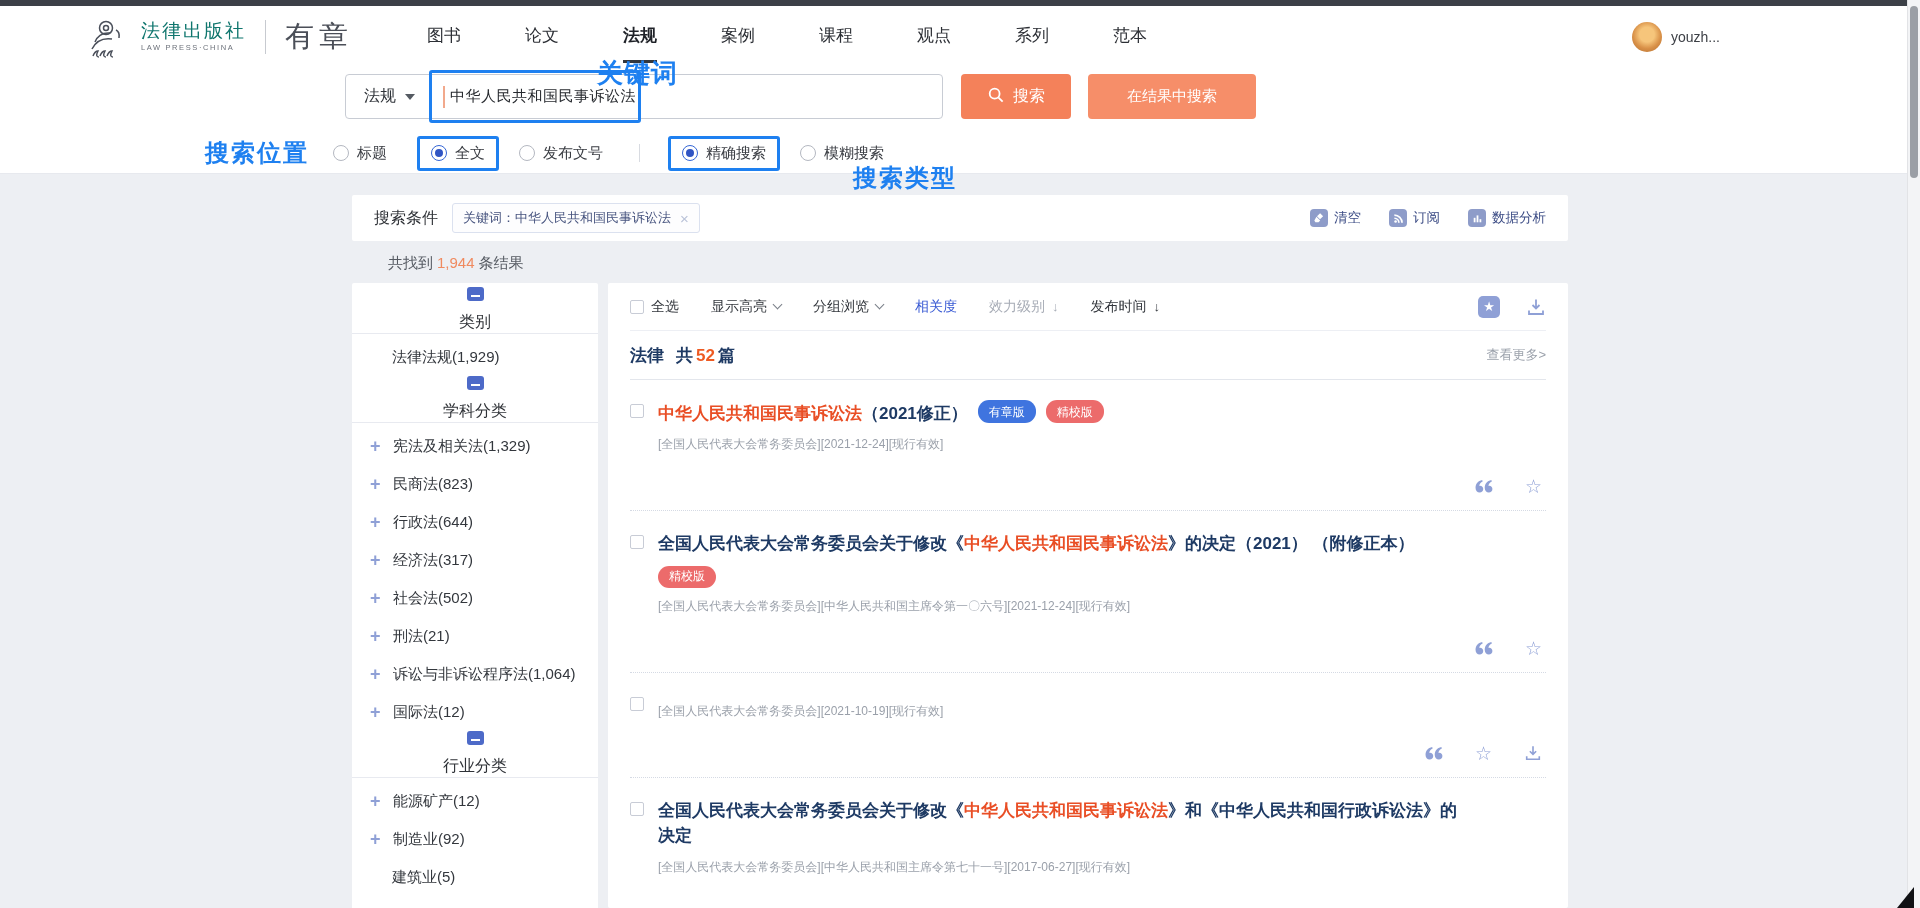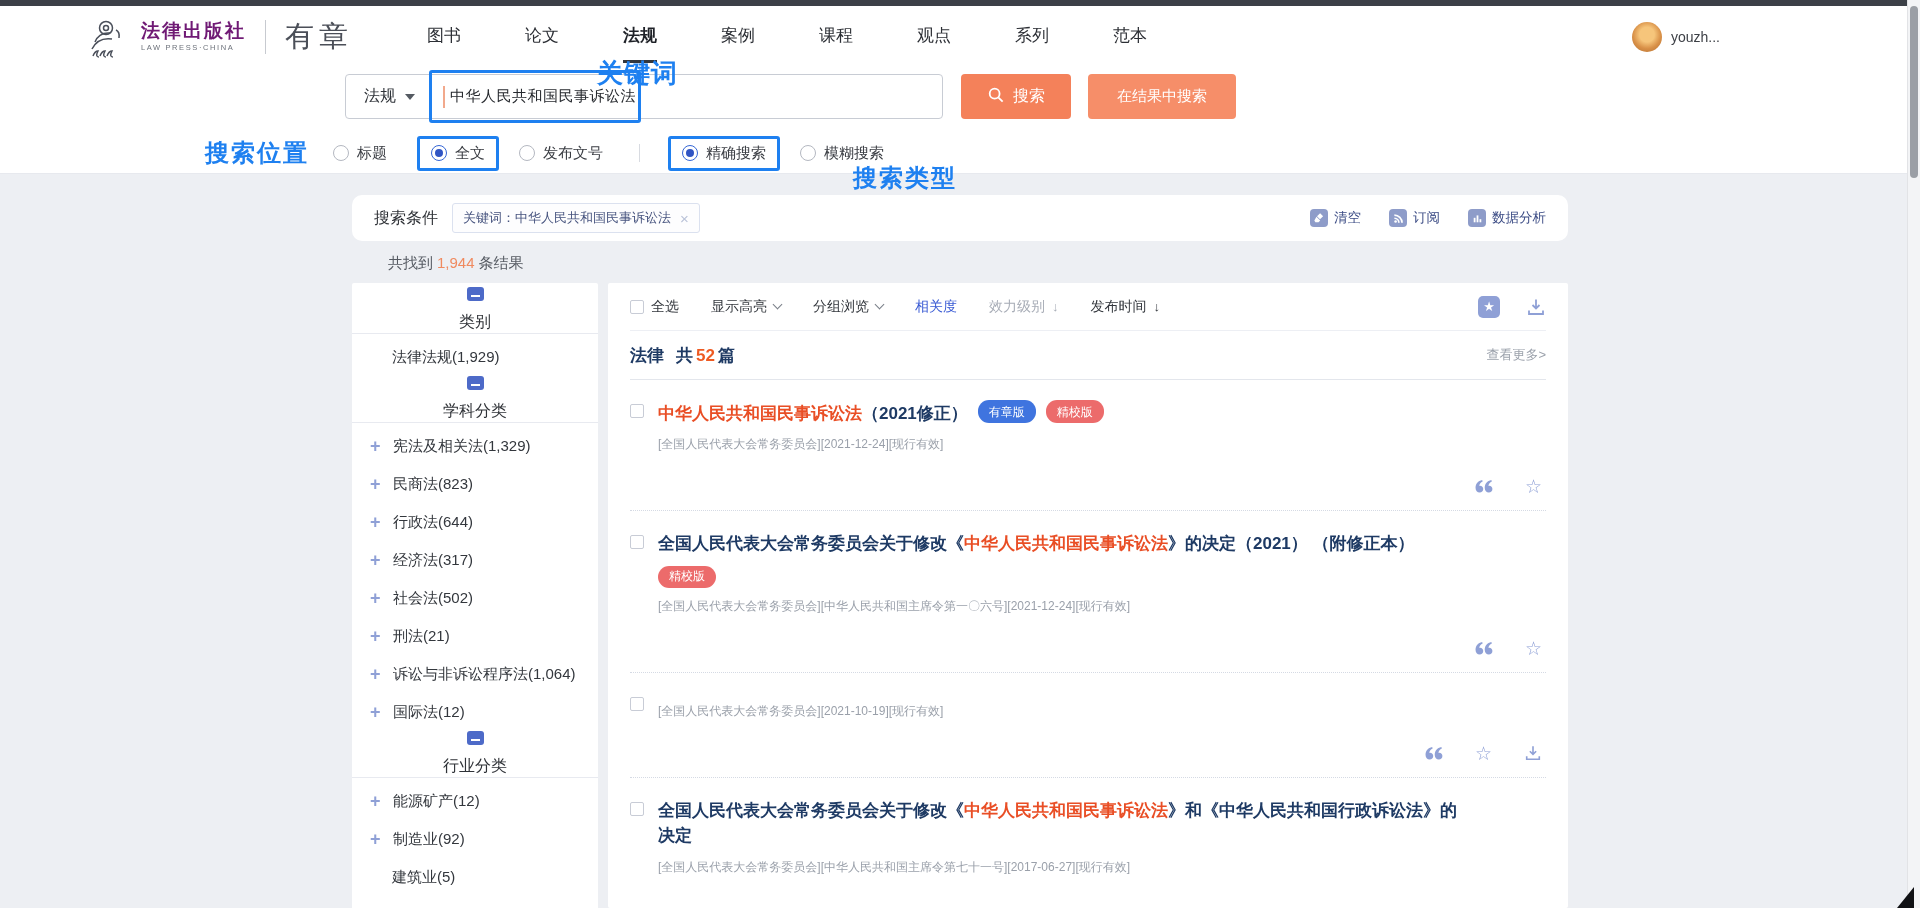--- a/index.html
+++ b/index.html
@@ -9,21 +9,21 @@
     background:#edeff3; font-family:"Liberation Sans", sans-serif; margin:0 auto;
   }
   .topstrip { height:6px; background:#3c4047; }
 
   
   header { background:#fff; height:168px; border-bottom:1px solid #e7e9ee; position:relative; }
   .nav-row { display:flex; align-items:center; height:56px; padding:6px 200px 0 86px; }
   .logo { display:flex; align-items:center; gap:9px; }
   .logo svg { display:block; }
   .press { display:flex; flex-direction:column; line-height:1.1; }
-  .press-name { font-size:19px; font-weight:bold; color:#701a75; letter-spacing:2px; }
+  .press-name { font-size:19px; font-weight:normal; color:#0f766e; letter-spacing:2px; }
   .press-sub { font-size:7.5px; color:#6d727b; letter-spacing:1.6px; margin-top:2px; }
   .logo-divider { width:1px; height:34px; background:#c7cad0; margin:0 10px; }
   .brand { font-family:"DejaVu Serif", serif; font-size:29px; color:#4b4f58; letter-spacing:5px; }
   nav { display:flex; margin-left:74px; gap:64px; }
   .nav-item { font-size:17px; color:#2c2f35; text-decoration:none; position:relative; padding-bottom:4px; }
   .nav-item.active { font-weight:bold; color:#1f2228; }
   .nav-item.active::after { content:""; position:absolute; left:50%; transform:translateX(-50%);
     bottom:-12px; width:34px; height:3px; background:#33373d; }
   .user { margin-left:auto; display:flex; align-items:center; gap:9px; }
   .avatar { width:30px; height:30px; border-radius:50%;
@@ -38,40 +38,40 @@
   .select-caret { width:0; height:0; border-left:5px solid transparent; border-right:5px solid transparent;
     border-top:6px solid #555a62; }
   .input-wrap { position:relative; flex:1; display:flex; align-items:center; padding-left:13px; }
   .caret-line { width:2px; height:22px; background:#f2a98c; margin-right:5px; }
   .input-text { font-size:15px; color:#26292e; letter-spacing:.5px; }
   .ann-box { border:3px solid #1e80f0; border-radius:3px; pointer-events:none; }
   .ann-box-input { position:absolute; left:-1px; top:-5px; width:212px; height:53px; }
   .btn { display:flex; align-items:center; justify-content:center; gap:8px; border:none;
     border-radius:4px; color:#fff; cursor:pointer; }
   .btn-search { margin-left:18px; width:110px; font-size:16px; background:#f4815a; }
-  .btn-search-results { margin-left:17px; width:148px; font-size:15px; background:#f68e69; }
+  .btn-search-results { margin-left:17px; width:168px; font-size:15px; background:#f68e69; }
   .ann-keyword { position:absolute; left:252px; top:-18px; font-size:26px; font-weight:bold;
     color:#1e80f0; letter-spacing:1px; }
 
   
   .radio-row { position:relative; display:flex; align-items:center; margin:17px 0 0 205px; height:34px; }
   .ann-position { font-size:24px; font-weight:bold; color:#1e80f0; letter-spacing:2px; margin-right:24px; }
   .radio-item { display:flex; align-items:center; gap:8px; font-size:15px; color:#3a3d43;
     margin-right:30px; cursor:pointer; }
   .radio-item.boxed { border:3px solid #1e80f0; border-radius:3px; padding:5px 11px; margin-right:20px; }
   .radio-circle { width:16px; height:16px; border-radius:50%; border:1px solid #b4b8c1; background:#fff;
     display:flex; align-items:center; justify-content:center; }
   .radio-circle.on { border:1.5px solid #3566d6; }
   .radio-circle.on::after { content:""; width:8px; height:8px; border-radius:50%; background:#3055c4; }
   .divider-v { width:1px; height:18px; background:#d8dbe1; margin:0 28px 0 6px; }
   .ann-type { position:absolute; left:648px; top:26px; font-size:24px; font-weight:bold;
     color:#1e80f0; letter-spacing:2px; z-index:5; }
 
   
-  .conditions-card { width:1216px; margin:21px auto 0; background:#fff; height:46px; border-radius:10px;
+  .conditions-card { width:1216px; margin:21px auto 0; background:#fff; height:46px; border-radius:2px;
     display:flex; align-items:center; padding:0 22px; }
   .cond-label { font-size:16px; color:#2f3237; }
   .cond-tag { margin-left:14px; display:flex; align-items:center; gap:9px; border:1px solid #dbe1ef;
     background:#fdfdfe; border-radius:3px; padding:5px 10px; font-size:13px; color:#47547f; }
   .tag-close { color:#b9c2d8; font-size:15px; line-height:1; cursor:pointer; }
   .cond-actions { margin-left:auto; display:flex; gap:28px; }
   .cond-action { display:flex; align-items:center; gap:6px; font-size:13.5px; color:#3c4c85; cursor:pointer; }
   .mini-icon { width:18px; height:18px; border-radius:4px; background:#8e9cc9; display:flex;
     align-items:center; justify-content:center; }
 

